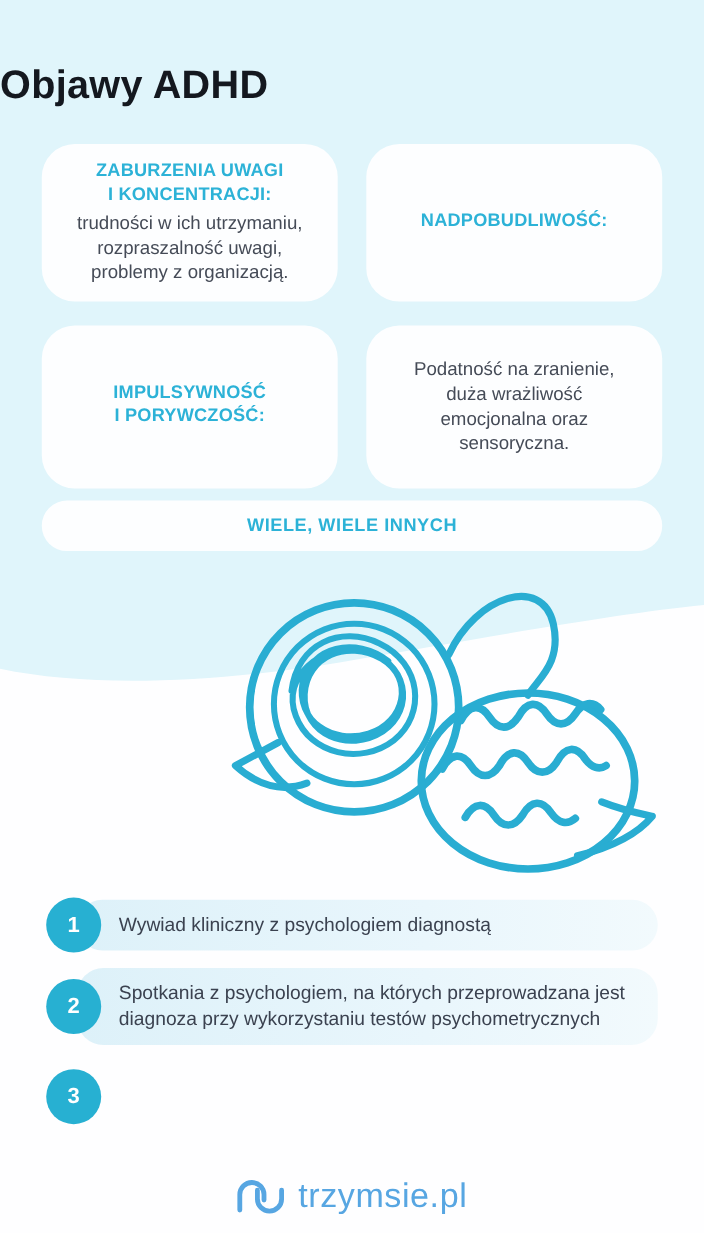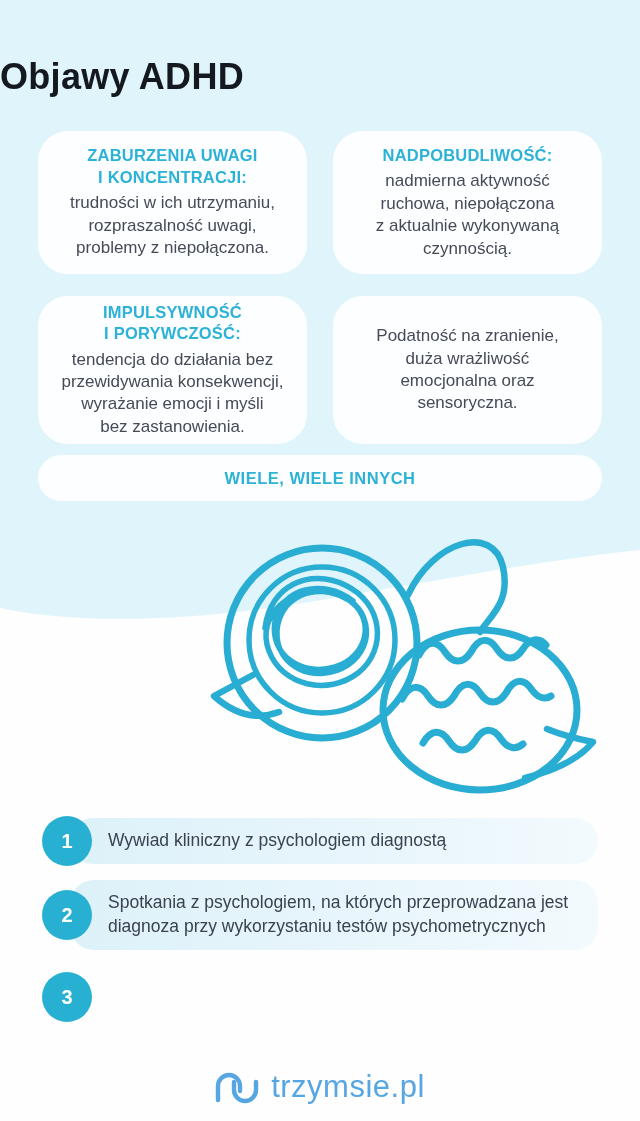--- a/index.html
+++ b/index.html
@@ -109,36 +109,28 @@
   </svg>
 
   <h1 class="title">Objawy ADHD</h1>
 
   <div class="cards">
     <div class="card">
       <div class="card-heading">ZABURZENIA UWAGI
 I KONCENTRACJI:</div>
       <div class="card-body">trudności w ich utrzymaniu,
 rozpraszalność uwagi,
-problemy z niepołączona.</div>
+problemy z organizacją.</div>
     </div>
     <div class="card">
       <div class="card-heading">NADPOBUDLIWOŚĆ:</div>
-      <div class="card-body">nadmierna aktywność
-ruchowa, niepołączona
-z aktualnie wykonywaną
-czynnością.</div>
     </div>
     <div class="card">
       <div class="card-heading">IMPULSYWNOŚĆ
 I PORYWCZOŚĆ:</div>
-      <div class="card-body">tendencja do działania bez
-przewidywania konsekwencji,
-wyrażanie emocji i myśli
-bez zastanowienia.</div>
     </div>
     <div class="card">
       <div class="card-heading"></div>
       <div class="card-body">Podatność na zranienie,
 duża wrażliwość
 emocjonalna oraz
 sensoryczna.</div>
     </div>
   </div>
 

